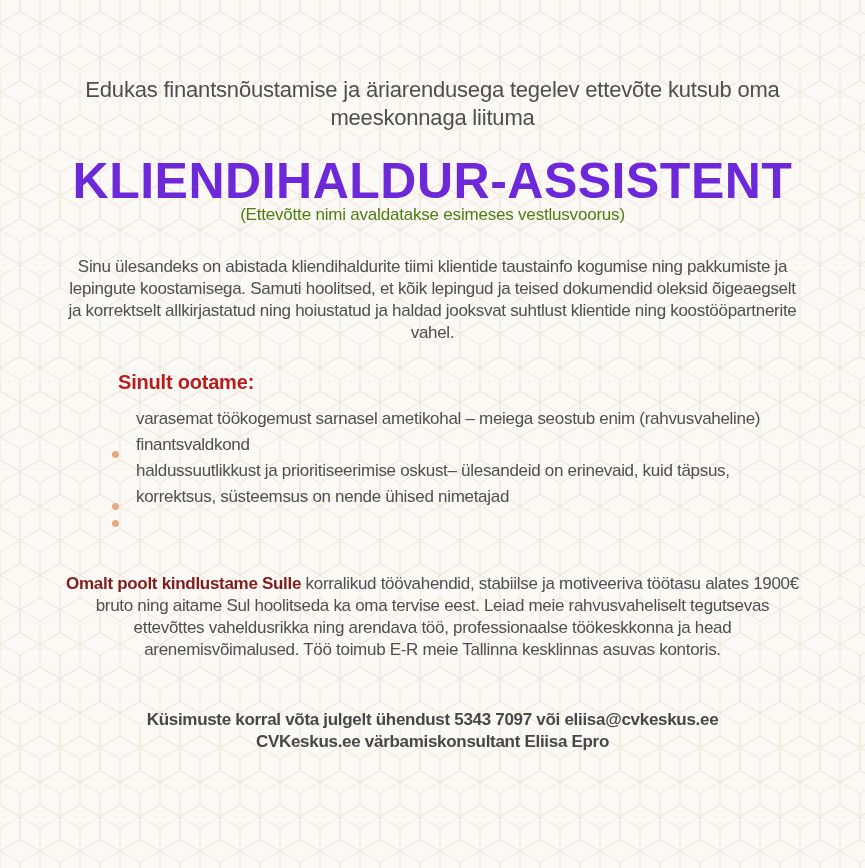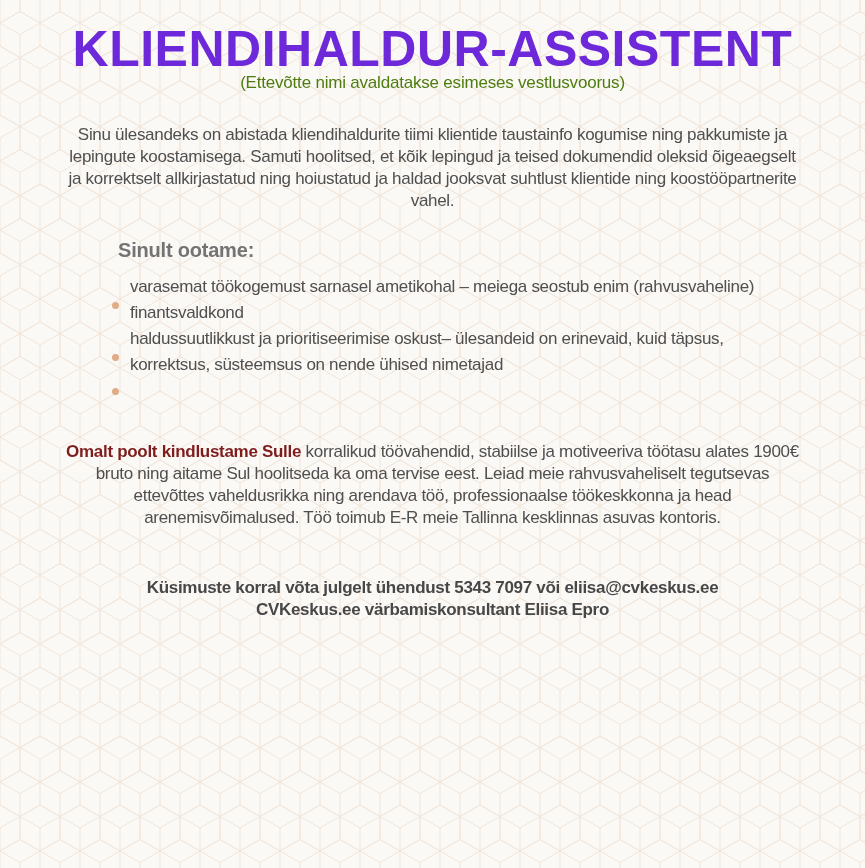--- a/index.html
+++ b/index.html
@@ -57,32 +57,32 @@
     letter-spacing: -0.3px;
   }
   .requirements {
     text-align: left;
     margin: 26px 0 0 118px;
   }
   .requirements-heading {
     font-size: 20px;
     line-height: 24px;
     font-weight: bold;
-    color: #737373;
+    color: #b91c1c;
     letter-spacing: -0.2px;
   }
   .requirements-list {
     margin: 12px 0 0 -6px;
     padding: 0;
     list-style: none;
   }
   .requirement-item {
     display: flex;
-    align-items: center;
-    gap: 11px;
+    align-items: flex-end;
+    gap: 17px;
     max-width: 680px;
     font-size: 17px;
     line-height: 26px;
     letter-spacing: -0.3px;
   }
   .bullet-dot {
     flex: 0 0 auto;
     width: 7px;
     height: 7px;
     border-radius: 50%;
@@ -121,20 +121,21 @@
         M20,11.5 L40,23 L40,46 L20,57.5 L0,46 L0,23 Z M20,34.5 L40,23 M20,34.5 L0,23 M20,34.5 L20,57.5
         M0,46 L20,57.5 L20,80.5 L0,92 L-20,80.5 L-20,57.5 Z M0,69 L20,57.5 M0,69 L-20,57.5 M0,69 L0,92
         M40,46 L60,57.5 L60,80.5 L40,92 L20,80.5 L20,57.5 Z M40,69 L60,57.5 M40,69 L20,57.5 M40,69 L40,92"></path>
     </pattern>
   </defs>
   <rect x="0" y="0" width="865" height="868" fill="url(#cubes)"></rect>
 </svg>
 
 <div class="poster">
 
+  <div class="intro">Edukas finantsnõustamise ja äriarendusega tegelev ettevõte kutsub oma meeskonnaga liituma</div>
 
   <div class="job-title">KLIENDIHALDUR-ASSISTENT</div>
 
   <div class="company-note">(Ettevõtte nimi avaldatakse esimeses vestlusvoorus)</div>
 
   <div class="description">Sinu ülesandeks on abistada kliendihaldurite tiimi klientide taustainfo kogumise ning pakkumiste ja lepingute koostamisega. Samuti hoolitsed, et kõik lepingud ja teised dokumendid oleksid õigeaegselt ja korrektselt allkirjastatud ning hoiustatud ja haldad jooksvat suhtlust klientide ning koostööpartnerite vahel.</div>
 
   <div class="requirements">
     <div class="requirements-heading">Sinult ootame:</div>
     <ul class="requirements-list">

